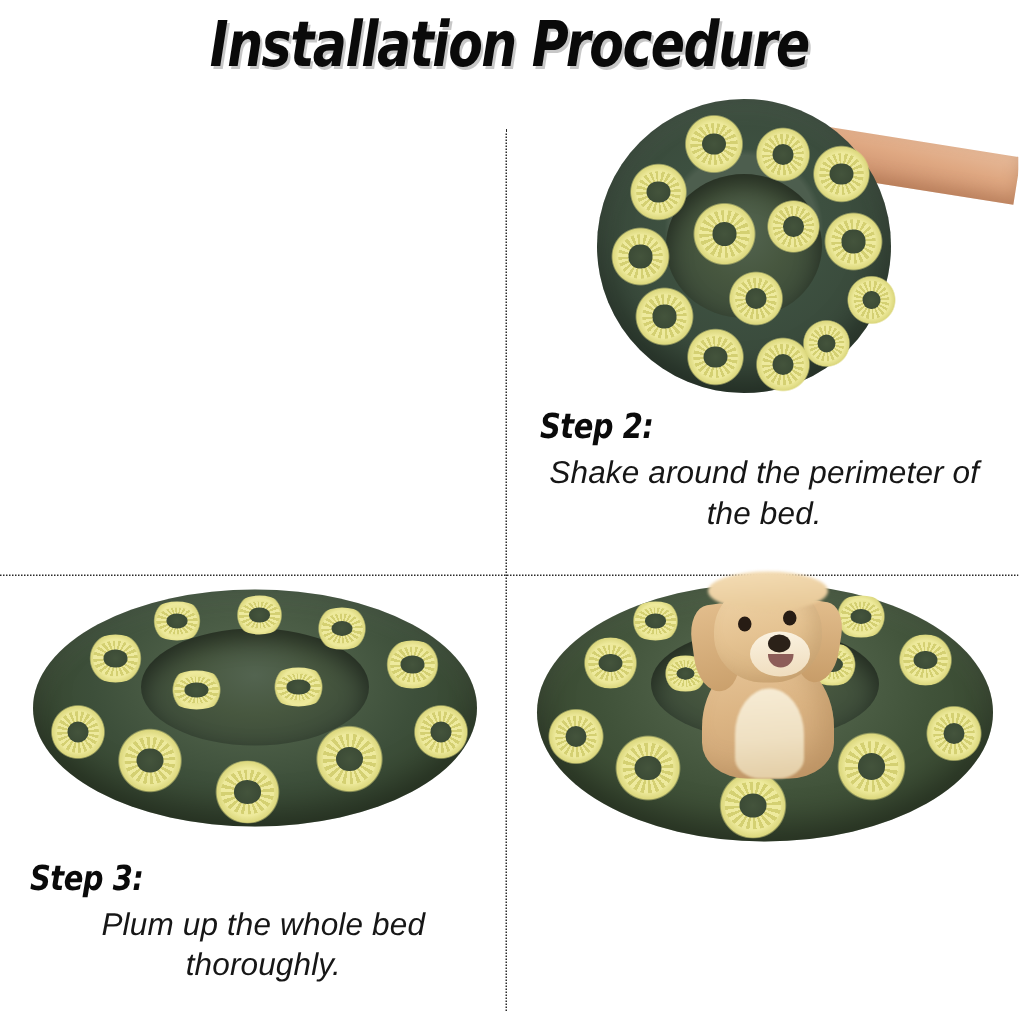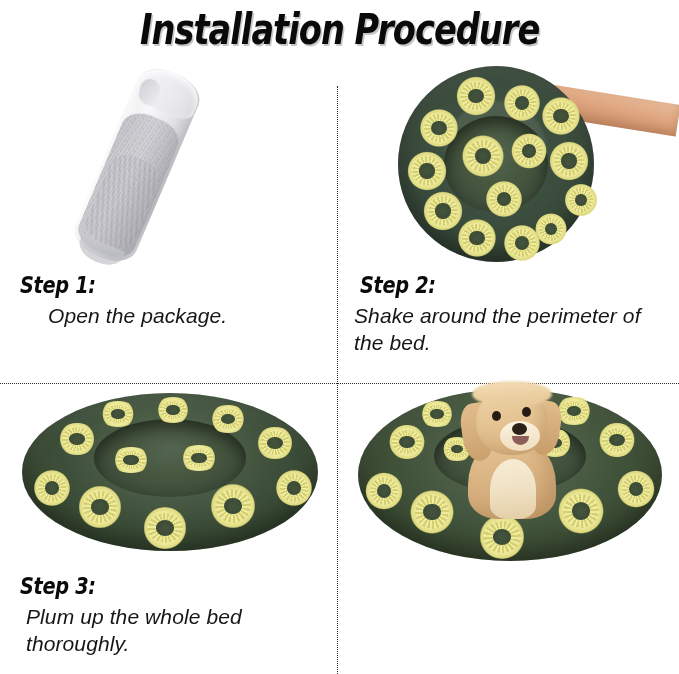--- a/index.html
+++ b/index.html
@@ -404,54 +404,39 @@
     transform-origin: left center;
     margin-left: 20px;
     white-space: nowrap;
   }
   .step-text {
     font-family: "Liberation Sans", sans-serif;
     font-style: italic;
     font-size: 21px;
     line-height: 27px;
     color: #161616;
+    text-align: center;
     padding: 4px 14px 0 14px;
     letter-spacing: 0.1px;
   }
   .cell.c1 .step-text { text-align: left; padding-left: 48px; }
   .cell.c3 .step-text { padding-left: 26px; }
 </style>
 </head>
 <body>
 
 <div class="title-bar">
   <div class="title">Installation Procedure</div>
 </div>
 
 <div class="grid">
 
   <div class="divider-v"></div>
   <div class="divider-h"></div>
 
-  <div class="cell c1">
-    <div class="stage">
-      <div class="package">
-        <div class="pkg-body"></div>
-        <div class="pkg-fur"></div>
-        <div class="pkg-fur2"></div>
-        <div class="pkg-cap"></div>
-        <div class="pkg-crease"></div>
-        <div class="pkg-tail"></div>
-      </div>
-    </div>
-    <div class="caption">
-      <div class="step-label">Step 1:</div>
-      <div class="step-text">Open the package.</div>
-    </div>
-  </div>
 
   <div class="cell c2">
     <div class="stage">
       <div class="hand"></div>
       <div class="bed bed2">
         <div class="bed-ring"></div>
         <div class="bed-hole"></div>
         <div class="fl" style="left:56px;  top:10px;  width:44px; height:40px;"></div>
         <div class="fl" style="left:104px; top:18px;  width:40px; height:38px;"></div>
         <div class="fl" style="left:142px; top:30px;  width:42px; height:40px;"></div>

